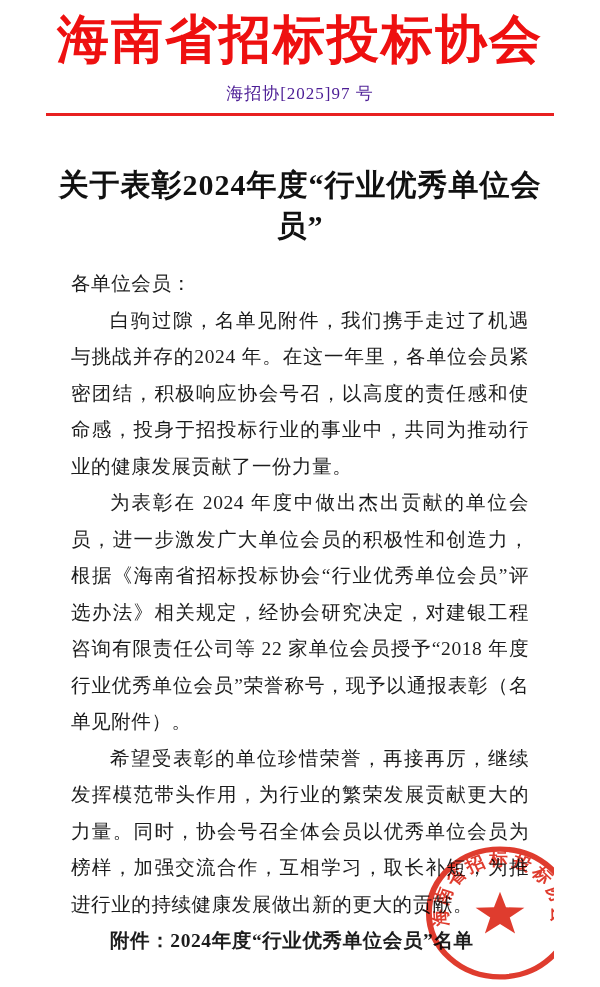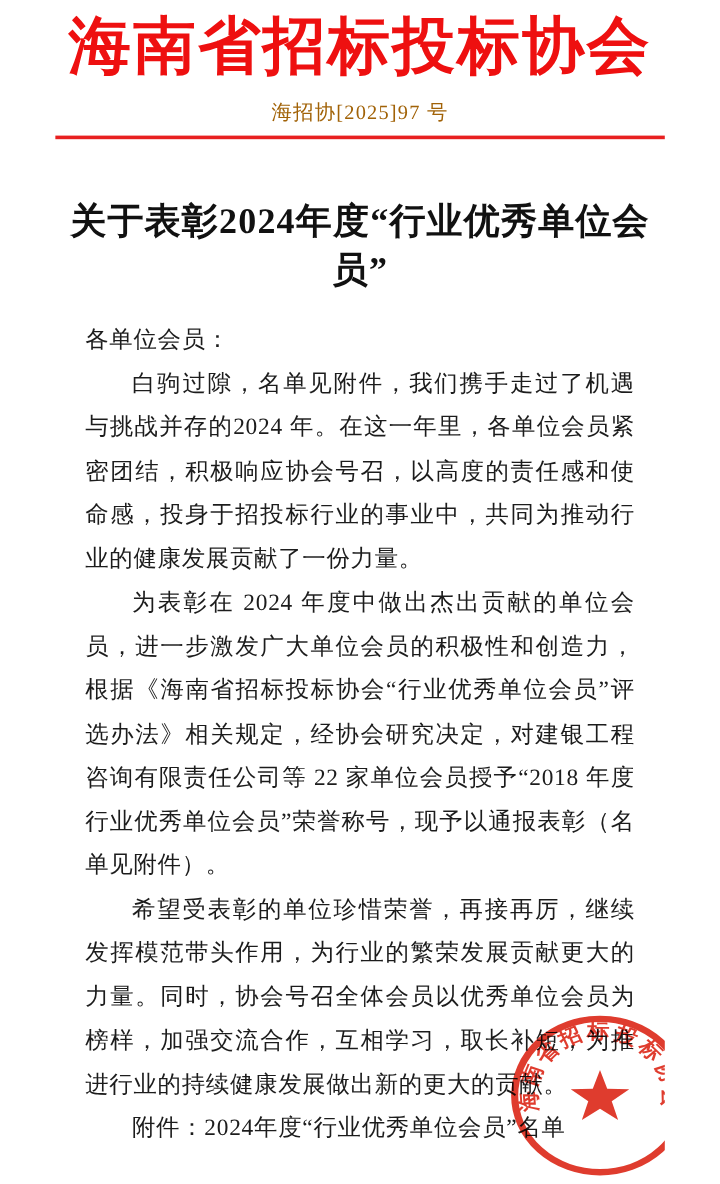--- a/index.html
+++ b/index.html
@@ -21,21 +21,21 @@
     font-weight: 900;
     letter-spacing: 2px;
     color: #ee1010;
     white-space: nowrap;
   }
   .doc-number {
     margin-top: 14px;
     text-align: center;
     font-size: 17px;
     line-height: 20px;
-    color: #a16207;
+    color: #4c1d95;
     letter-spacing: 1px;
   }
   .red-rule {
     width: 550px;
     margin: 9px auto 0 auto;
     border: none;
     border-top: 3px solid #e82020;
     height: 0;
   }
   .doc-title {
@@ -49,21 +49,21 @@
   }
   .body-text {
     margin: 20px 25px 0 25px;
     font-size: 19.5px;
     line-height: 36.5px;
     text-align: justify;
     letter-spacing: 0.6px;
   }
   .salutation { margin: 0; }
   .para { margin: 0; text-indent: 2em; }
-  .attachment { margin: 0; text-indent: 2em; }
+  .attachment { margin: 0; text-indent: 2em; font-weight: bold; }
   .sign-block {
     margin: 46px 55px 0 auto;
     width: fit-content;
     text-align: center;
     font-size: 20px;
     line-height: 40px;
     letter-spacing: 1px;
     position: relative;
     z-index: 1;
   }

